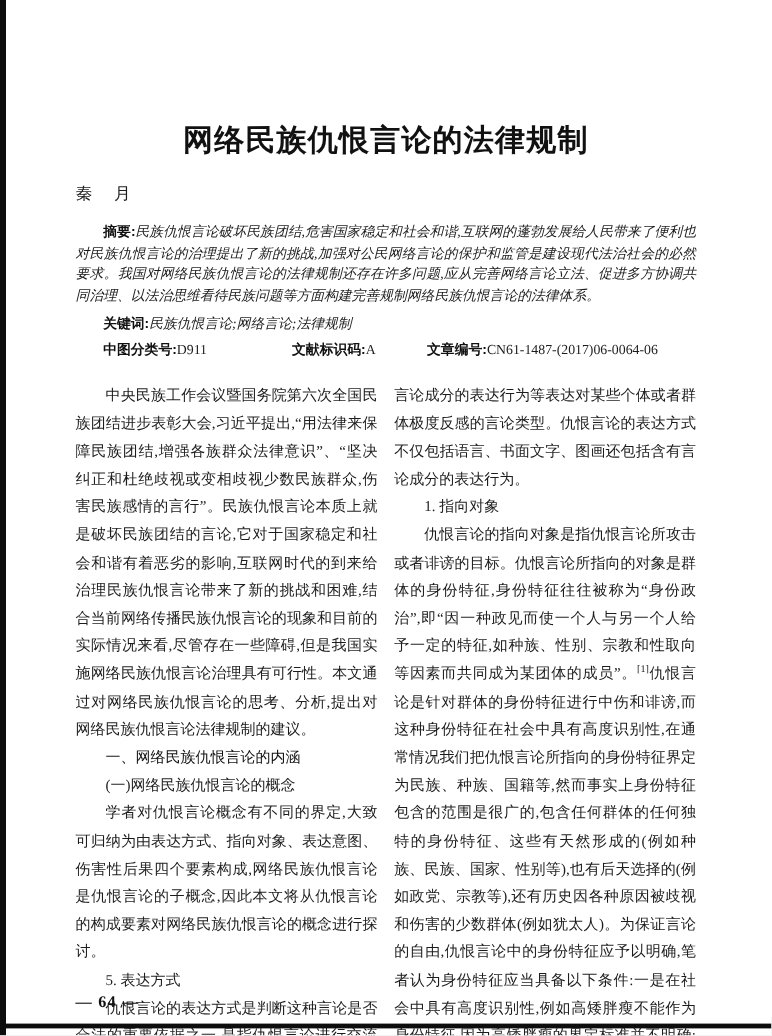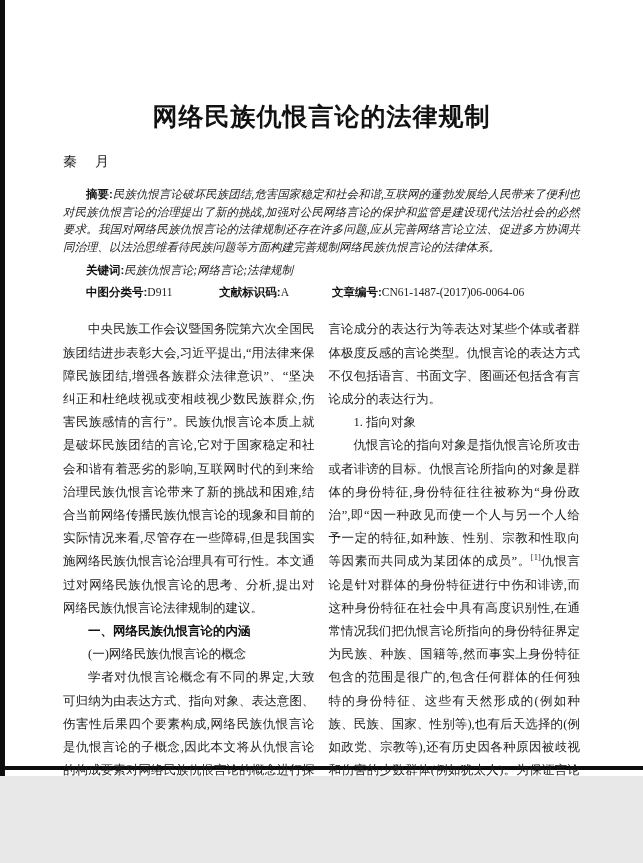--- a/index.html
+++ b/index.html
@@ -1,18 +1,18 @@
 <!DOCTYPE html>
 <html lang="zh"><head>
 <meta charset="utf-8">
 <style>
   html,body{margin:0;padding:0;background:#e8e8e8;}
   .page{
     position:relative;
-    width:643px;height:776px;
+    width:643px;height:863px;
     background:#ffffff;
     overflow:hidden;
     font-family:"Liberation Serif","DejaVu Serif",serif;
     color:#1c1c1c;
   }
   .scan-edge-left{
     position:absolute;left:0;top:0;width:5px;height:100%;
     background:#0d0d0d;
   }
   .scan-edge-bottom{
@@ -52,39 +52,39 @@
   }
   .keywords-p{margin:4px 0 0;text-indent:2em;font-style:italic;line-height:20px;}
   .meta-line{
     margin:2px 0 0;
     text-indent:2em;
     line-height:21px;
     font-size:11.5px;
     white-space:nowrap;
   }
   .meta-pair{margin-right:0;}
-  .meta-gap1{margin-right:44px;}
+  .meta-gap1{margin-right:68px;}
   .meta-gap2{margin-right:40px;}
   .body-columns{
     margin-top:15px;
     display:flex;
     gap:14px;
   }
   .col{
     flex:1;
     min-width:0;
     font-size:12.5px;
     line-height:23.2px;
     text-align:justify;
   }
   .blk{margin:0;}
   .blk.indent{text-indent:2em;}
   .blk.h1{
     font-family:"Liberation Sans","DejaVu Sans",sans-serif;
-    font-weight:bold;
+    font-weight:normal;
     text-indent:2em;
     color:#111;
   }
   .blk.h2{text-indent:2em;}
   .blk.h3{text-indent:2em;}
   .blk sup{font-size:8.5px;line-height:0;}
   .page-number{
     position:absolute;left:63px;top:827px;
     font-weight:bold;
     font-size:13.5px;

